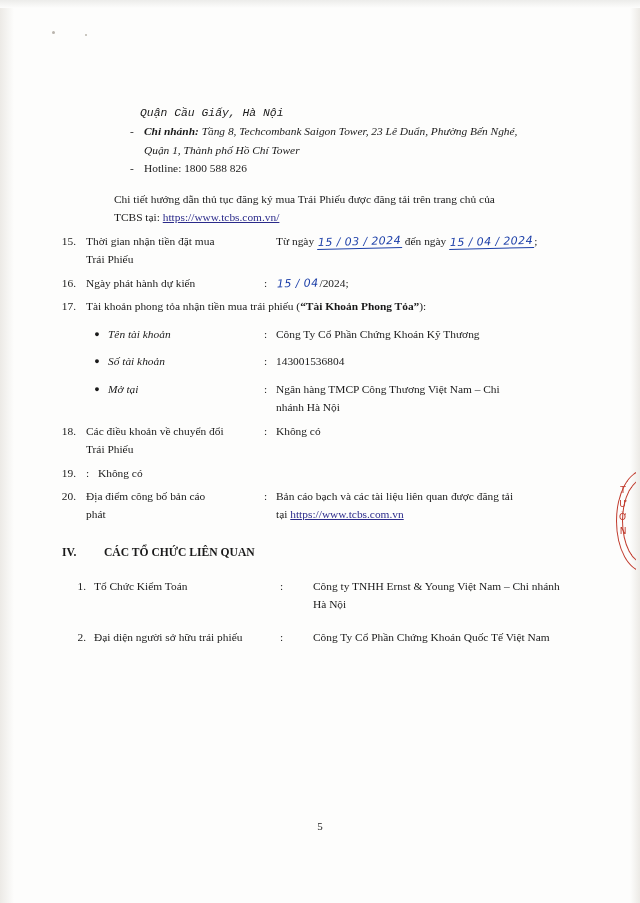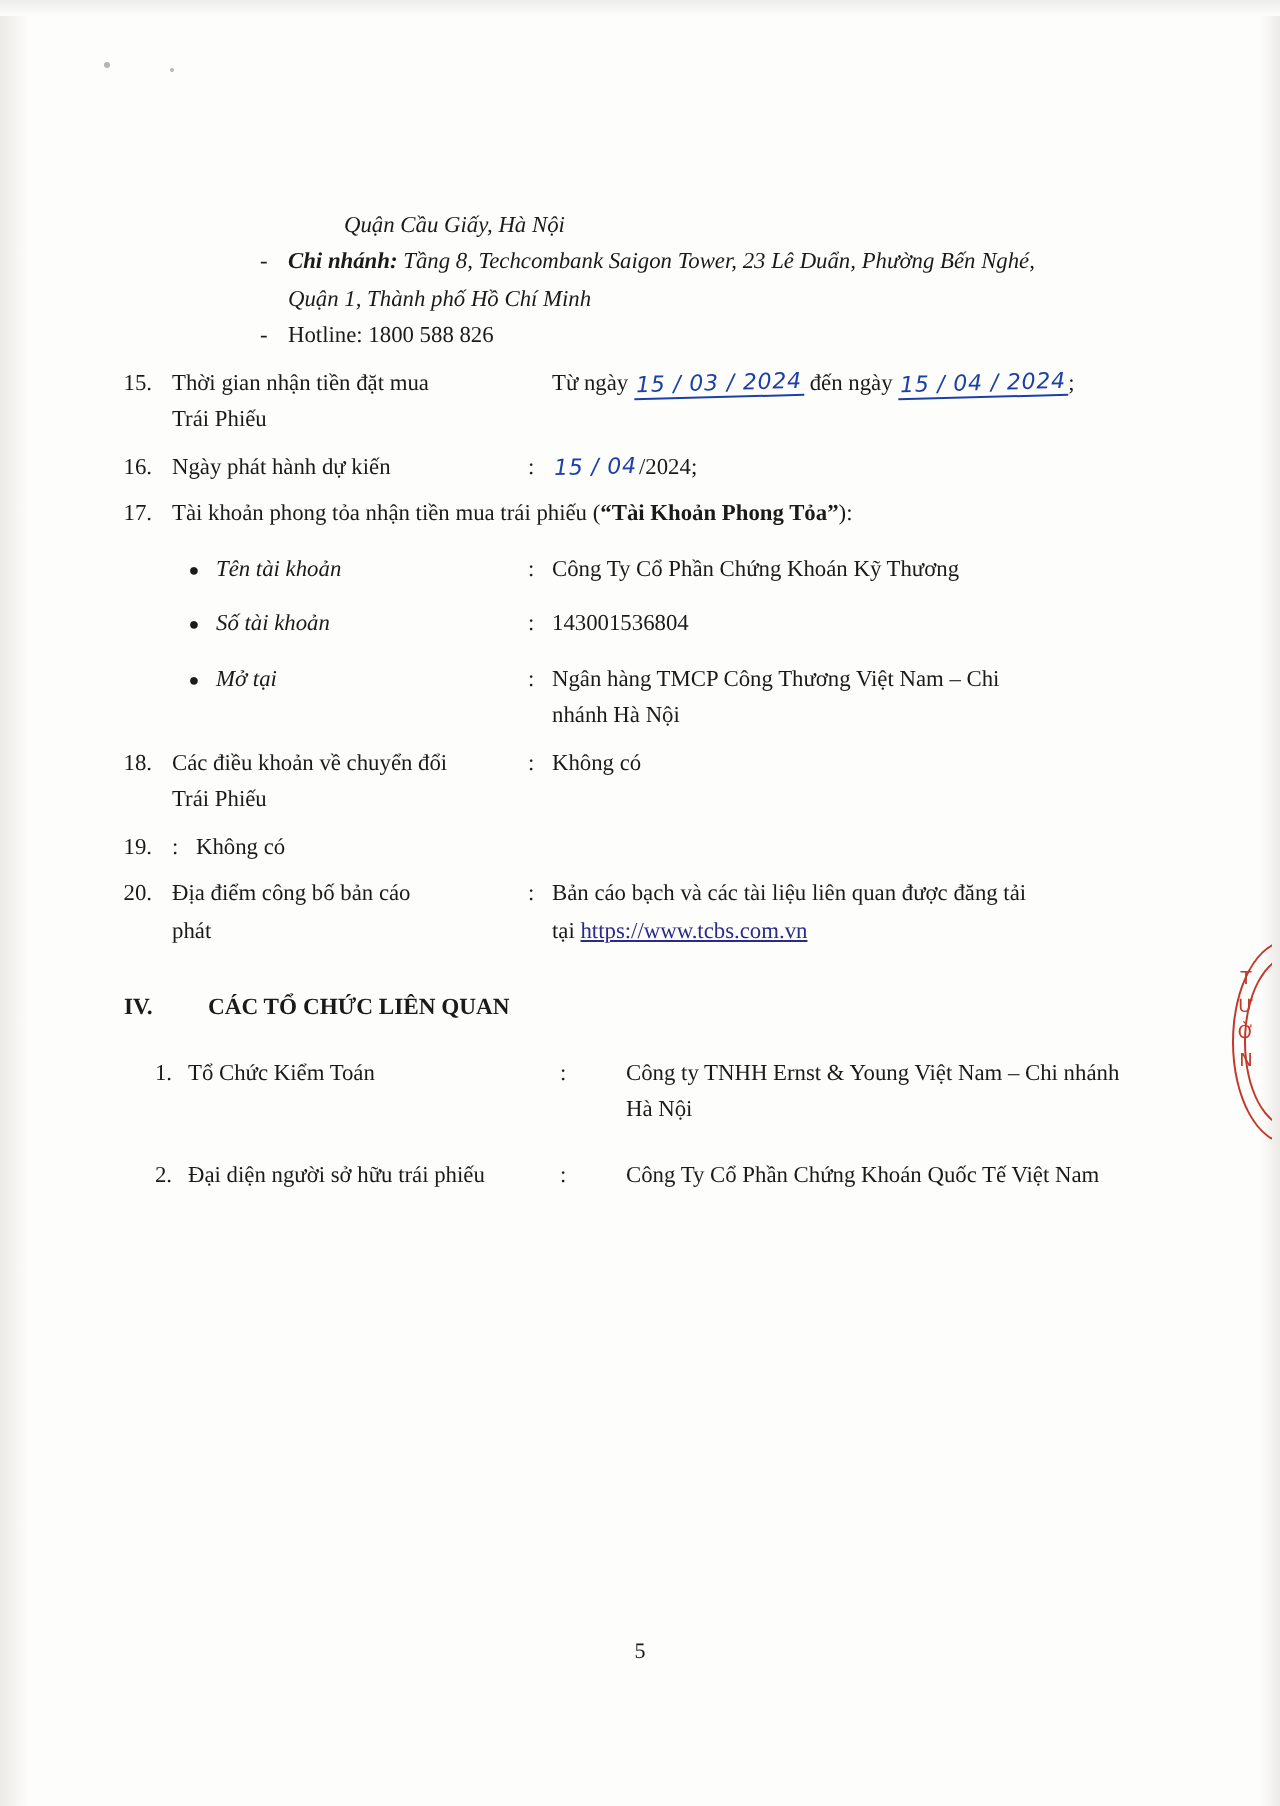--- a/index.html
+++ b/index.html
@@ -53,22 +53,23 @@
     position: absolute;
     left: 52px;
     top: 104px;
     width: 540px;
     font-size: 11.4px;
     line-height: 1.62;
   }
 
   
   .addr-line {
-    margin-left: 120px;
-    font-style: italic;
+    margin-left: 88px;
+    font-style: italic;
+    font-family: Liberation Mono, monospace;
   }
 
   .dash-item {
     display: flex;
     margin-left: 78px;
     font-style: italic;
   }
   .dash-item .dash {
     width: 14px;
     flex: 0 0 14px;
@@ -262,28 +263,32 @@
   <div class="scan-edge-top"></div>
   <div class="speck s1"></div>
   <div class="speck s2"></div>
 
   <div class="content">
 
     <div class="addr-line">Quận Cầu Giấy, Hà Nội</div>
 
     <div class="dash-item">
       <span class="dash">-</span>
-      <span class="dash-body"><b>Chi nhánh:</b><span> Tầng 8, Techcombank Saigon Tower, 23 Lê Duẩn, Phường Bến Nghé,</span><br><span>Quận 1, Thành phố Hồ Chí Minh</span></span>
+      <span class="dash-body"><b>Chi nhánh:</b><span> Tầng 8, Techcombank Saigon Tower, 23 Lê Duẩn, Phường Bến Nghé,</span><br><span>Quận 1, Thành phố Hồ Chí Tower</span></span>
     </div>
 
     <div class="dash-item plain">
       <span class="dash">-</span>
       <span class="dash-body">Hotline: 1800 588 826</span>
     </div>
 
+    <div class="para">
+      <span>Chi tiết hướng dẫn thủ tục đăng ký mua Trái Phiếu được đăng tải trên trang chủ của</span>
+      <span class="line2"><span>TCBS tại: </span><span class="ulink">https://www.tcbs.com.vn/</span></span>
+    </div>
 
     <div class="num-row">
       <span class="num">15.</span>
       <span class="label"><span>Thời gian nhận tiền đặt mua</span><br><span>Trái Phiếu</span></span>
       <span class="colon"></span>
       <span class="val">
         <span>Từ ngày</span>
         <span class="hand">15 / 03 / 2024</span>
         <span>đến ngày</span>
         <span class="hand">15 / 04 / 2024</span><span>;</span>

